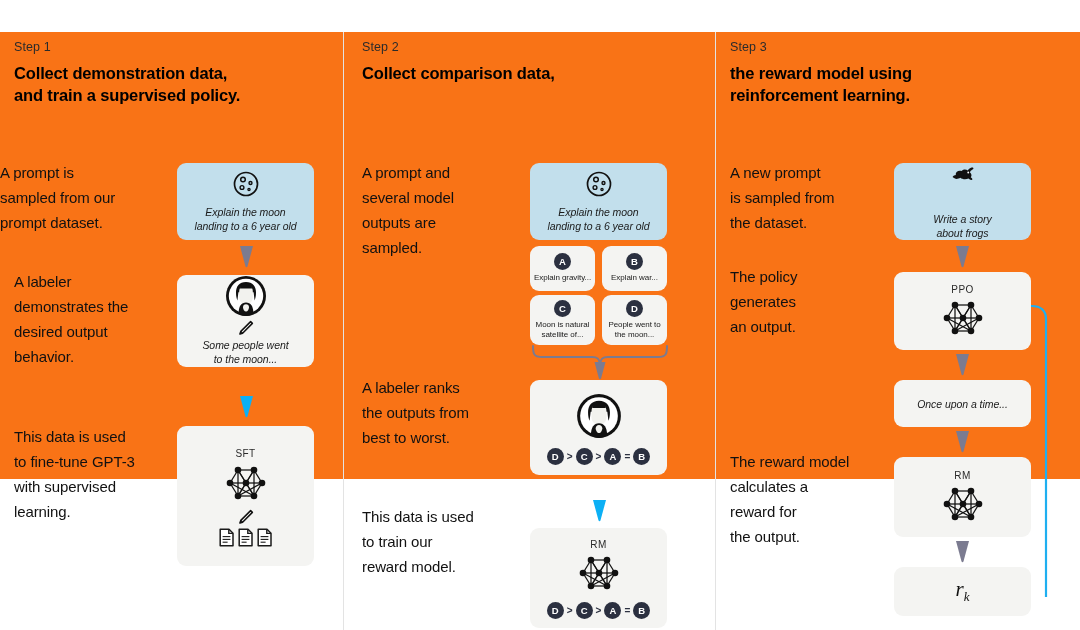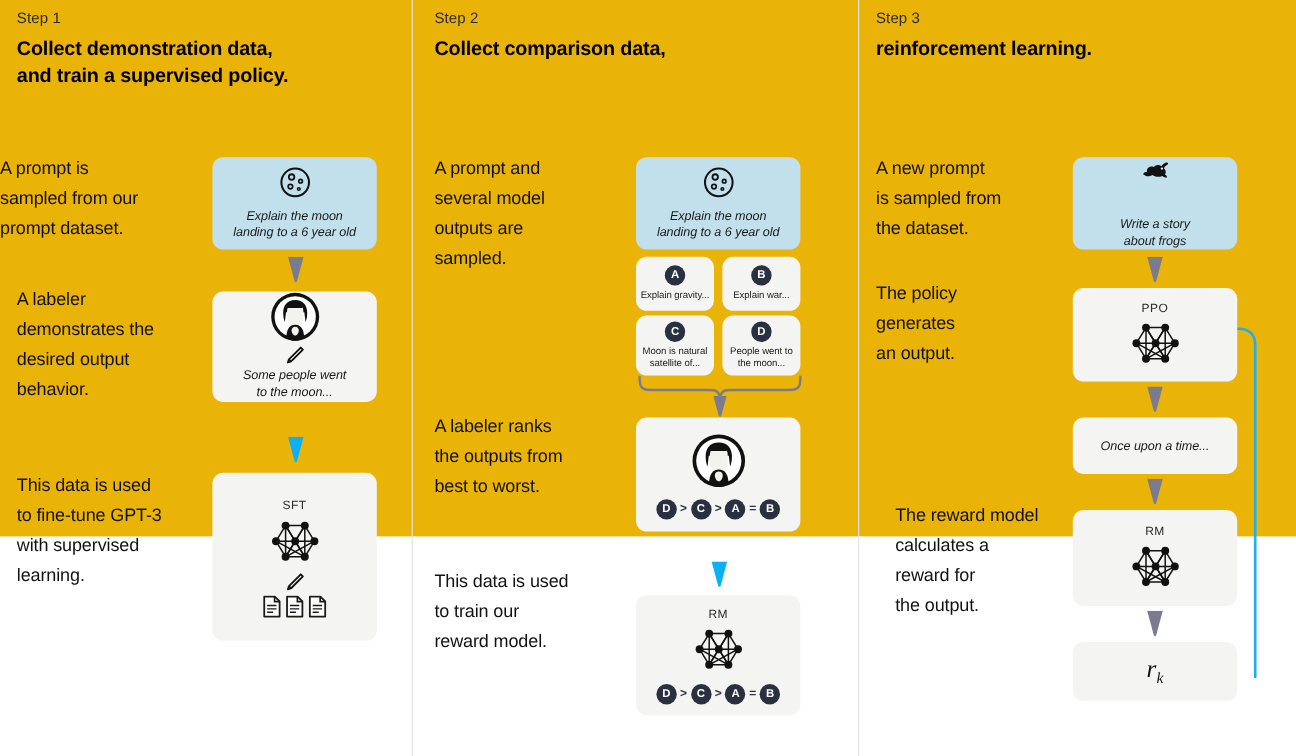--- a/index.html
+++ b/index.html
@@ -3,21 +3,21 @@
 <meta charset="utf-8">
 <style>
   * { box-sizing: border-box; margin: 0; padding: 0; }
   html, body {
     width: 1080px; height: 630px;
     background: #ffffff;
     font-family: "Liberation Sans", sans-serif;
     color: #0f0f0f;
     overflow: hidden;
   }
-  .canvas { position: relative; width: 1080px; height: 447px; background: #eab308; }
+  .canvas { position: relative; width: 1080px; height: 447px; background: #f97316; margin-top: 32px; }
 
   .column { position: absolute; top: 0; height: 630px; }
   .col1 { left: 0;    width: 344px; }
   .col2 { left: 344px; width: 372px; }
   .col3 { left: 716px; width: 364px; }
 
   .divider {
     position: absolute; top: 0; width: 1px; height: 630px;
     background: #e3e3e3;
   }
@@ -319,30 +319,31 @@
         <div class="badge">B</div>
       </div>
     </div>
   </div>
 
   <div class="column col3">
 
     <div class="step-label" style="left:14px; top:8px;">Step 3</div>
 
     <div class="step-title" style="left:14px; top:30px; width:340px;">
+      <div>the reward model using</div>
       <div>reinforcement learning.</div>
     </div>
 
     <div class="body-text" style="left:14px; top:128px; width:155px; white-space:pre-line;">A new prompt
 is sampled from
 the dataset.</div>
     <div class="body-text" style="left:14px; top:232px; width:150px; white-space:pre-line;">The policy
 generates
 an output.</div>
-    <div class="body-text" style="left:30px; top:417px; width:165px; white-space:pre-line;">The reward model
+    <div class="body-text" style="left:14px; top:417px; width:165px; white-space:pre-line;">The reward model
 calculates a
 reward for
 the output.</div>
 
     <svg class="arrow" style="left:246px; top:265px;" width="108" height="300" viewBox="0 0 108 300">
       <path d="M84 300 C84 300 84 300 84 290 L84 22 C84 13 78 9 70 9 L22 9" fill="none" stroke="#1eaff0" stroke-width="2.2" stroke-linecap="round"></path>
       <path d="M22 2.5 L22 15.5 L5 9.8 C3.5 9.3 3.5 8.7 5 8.2 Z" fill="#1eaff0"></path>
     </svg>
 
     <div class="card prompt" style="left:178px; top:131px; width:137px; height:77px;gap:20px;">

